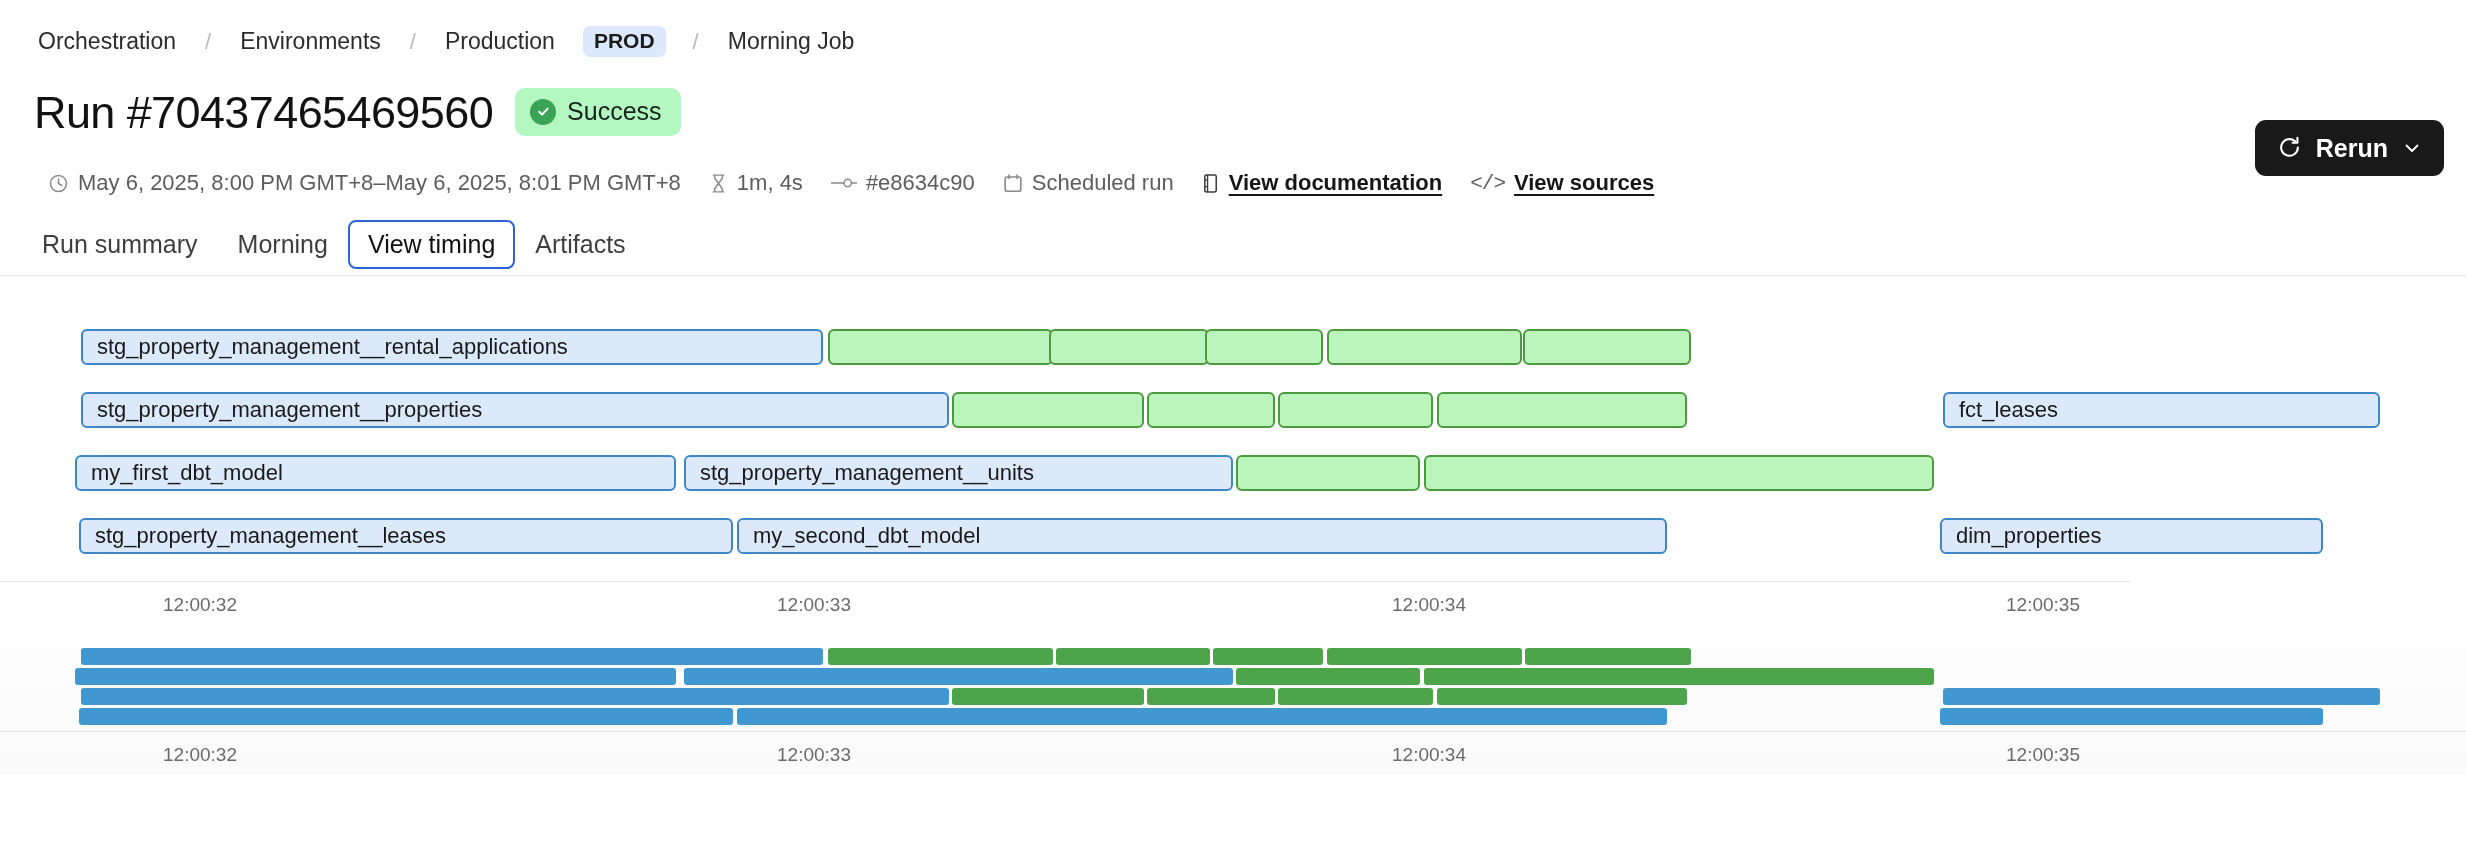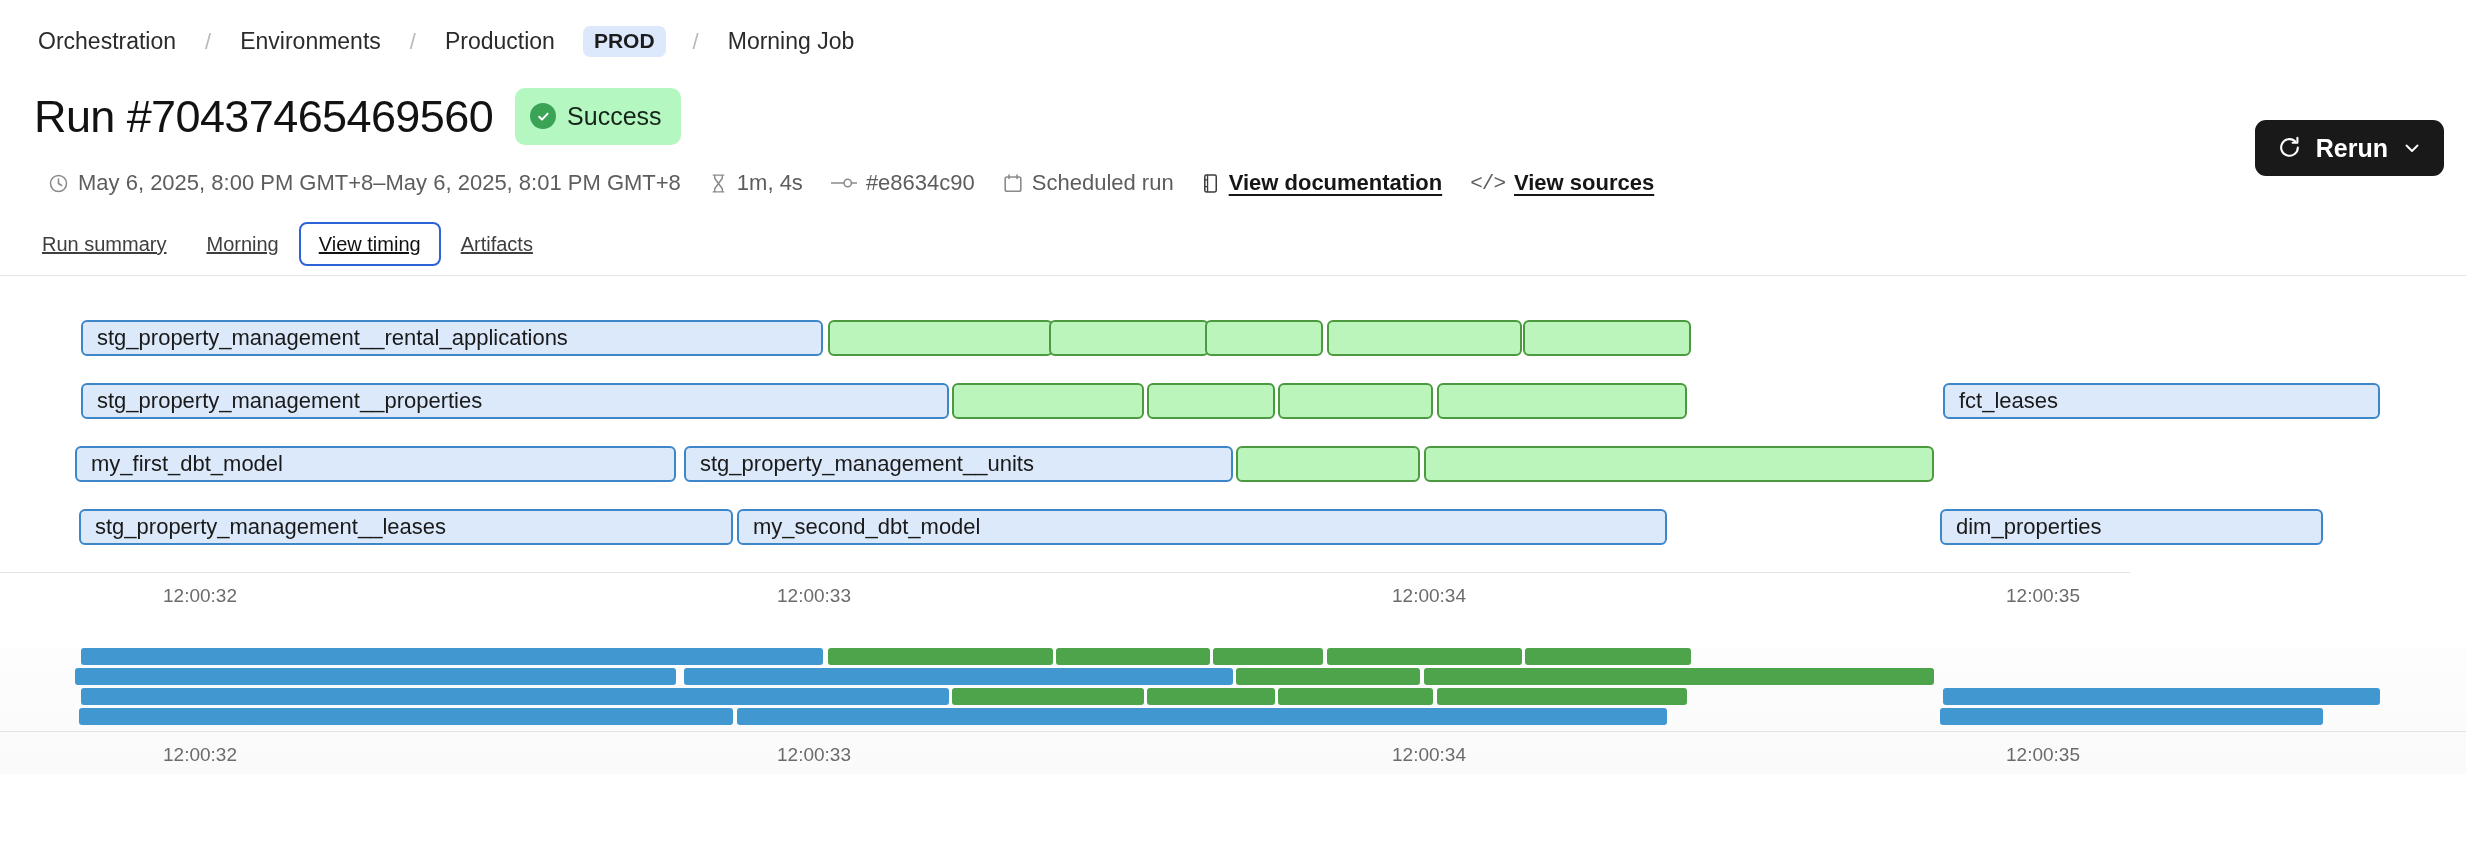--- a/index.html
+++ b/index.html
@@ -54,21 +54,21 @@
   }
   .status-badge {
     display: flex;
     align-items: center;
     gap: 11px;
     background: #b4f7c0;
     border-radius: 10px;
     padding: 9px 19px 10px 15px;
     font-size: 25px;
     color: #15251a;
-    height: 57px;
+    height: 48px;
   }
   .check-circle {
     width: 26px; height: 26px;
     border-radius: 50%;
     background: #3aa355;
     display: flex; align-items: center; justify-content: center;
     flex: 0 0 auto;
   }
 
   
@@ -102,28 +102,27 @@
   .tabs {
     position: absolute;
     left: 22px;
     top: 218px;
     display: flex;
     align-items: center;
     gap: 0px;
     height: 52px;
   }
   .tab {
-    font-size: 20px;
+    font-size: 25px;
     color: #3e3e3e;
     padding: 10px 18px;
     border-radius: 8px;
     border: 2px solid transparent;
     line-height: 1;
     white-space: nowrap;
-    text-decoration: underline;
   }
   .tab.active {
     color: #111;
     border: 2px solid #2c64d8;
     background: #fff;
   }
   .tabs-rule {
     position: absolute;
     left: 0; right: 0;
     top: 275px;
@@ -146,21 +145,21 @@
     height: 56px;
     font-size: 25px;
     font-weight: 700;
     cursor: pointer;
   }
   .rerun-btn svg { display: block; }
 
   
   .gantt {
     position: absolute;
-    left: 0; top: 320px;
+    left: 0; top: 329px;
     width: 2130px;
   }
   .grow { position: relative; height: 40px; margin-bottom: 23px; }
   .bar {
     position: absolute;
     top: 0;
     height: 36px;
     border-radius: 6px;
     display: flex;
     align-items: center;

